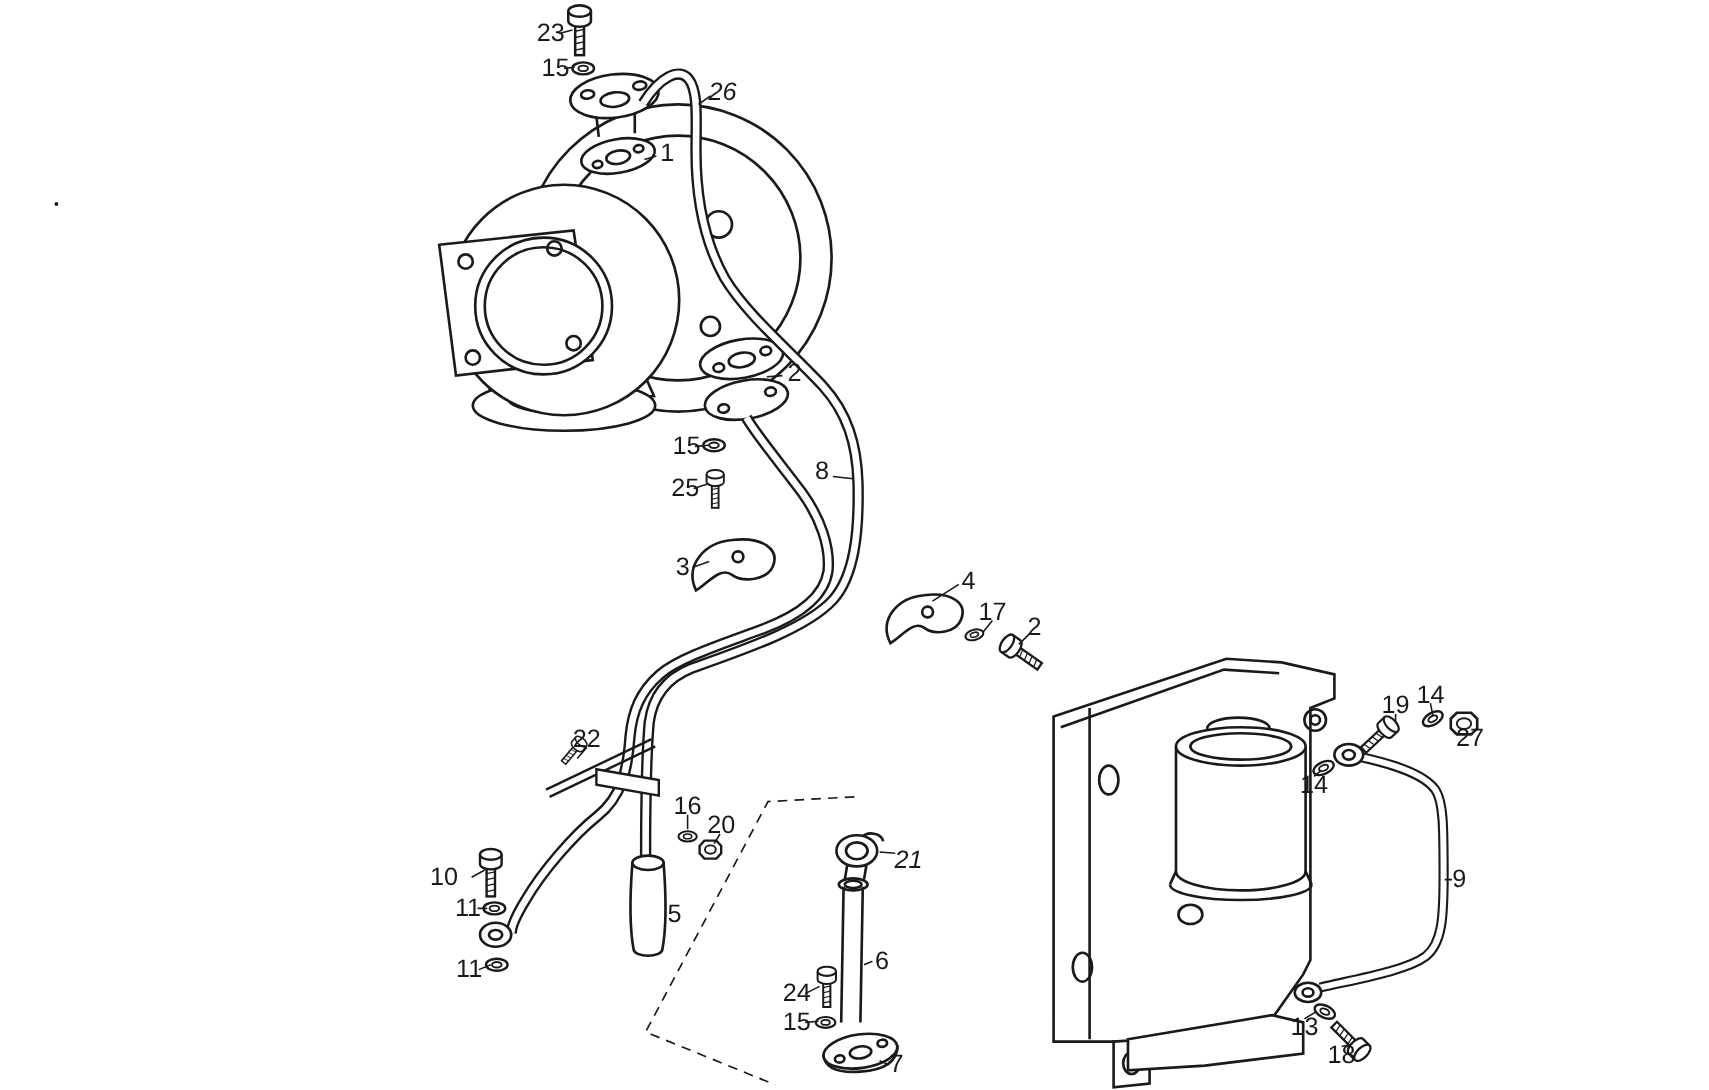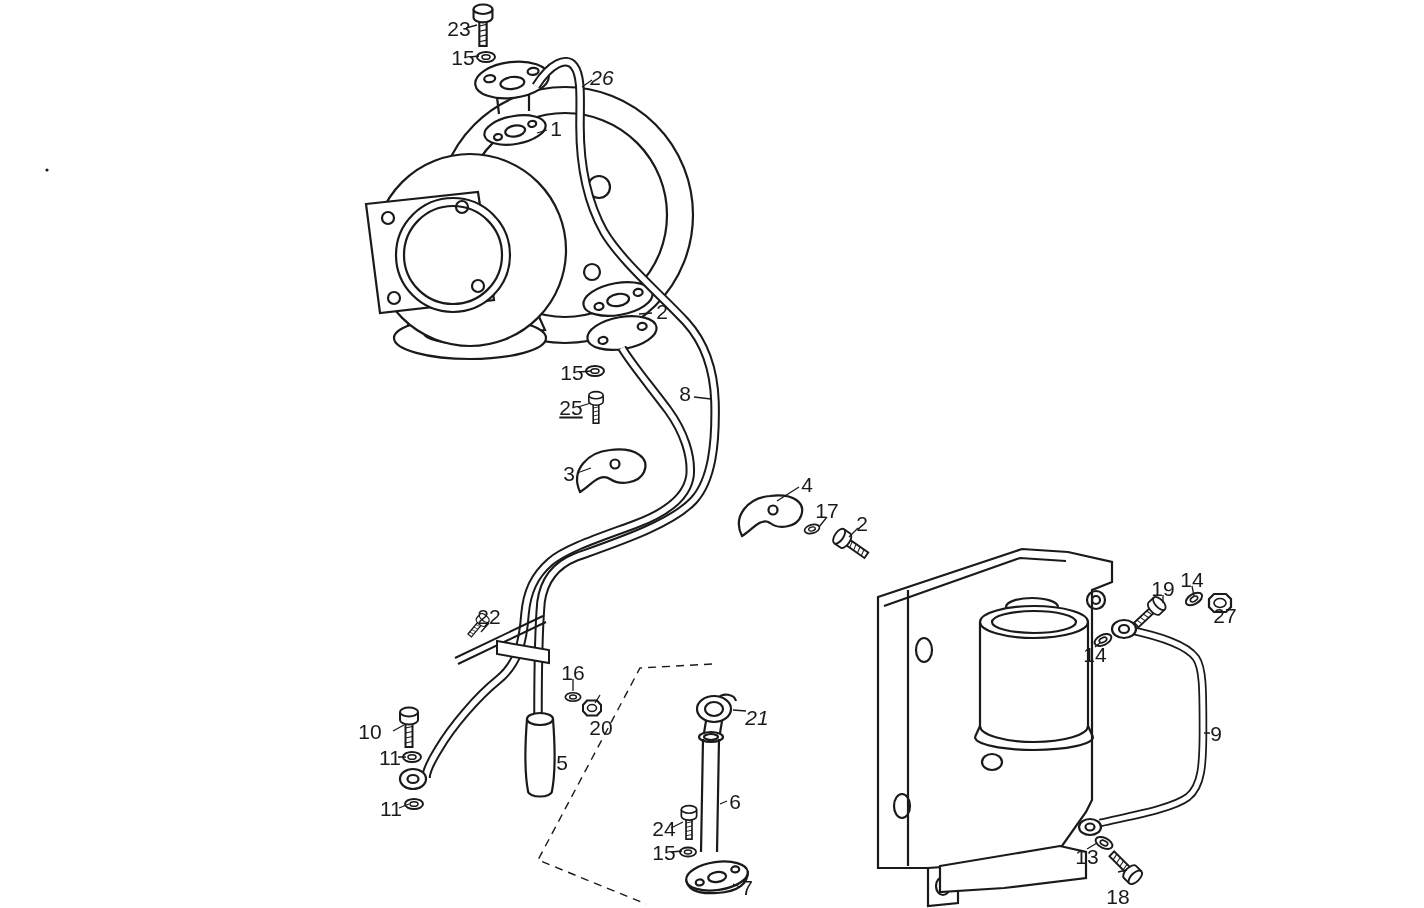--- a/index.html
+++ b/index.html
@@ -214,39 +214,39 @@
   <path fill="none" stroke="#1a1a1a" stroke-width="1.3" d="M547,130 L537,133 M652,313 L639,314 M694,397 L711,399 M466,28 L477,25 M470,57 L479,56 M592,80 L582,87 M579,372 L591,371 M578,407 L591,403 M577,473 L591,468 M799,487 L777,501 M827,517 L819,527 M858,528 L849,537 M489,623 L481,632 M573,679 L573,691 M600,695 L595,703 M746,711 L733,710 M393,731 L404,725 M398,757 L406,757 M399,808 L409,804 M671,828 L683,822 M671,852 L682,851 M727,801 L720,804 M740,887 L733,884 M1163,595 L1163,603 M1095,647 L1101,642 M1192,586 L1194,596 M1087,849 L1097,843 M1118,872 L1127,870 M1210,733 L1204,733"></path>
 </svg>
 
   <div class="callout-layer">
       <div class="callout" style="left: 459px; top: 28px;">23</div>
       <div class="callout" style="left: 463px; top: 57px;">15</div>
       <div class="callout" style="left: 602px; top: 77px; font-style: italic;">26</div>
       <div class="callout" style="left: 556px; top: 128px;">1</div>
       <div class="callout" style="left: 662px; top: 311px;">2</div>
       <div class="callout" style="left: 572px; top: 372px;">15</div>
-      <div class="callout" style="left: 571px; top: 407px; text-decoration: underline;">25</div>
+      <div class="callout" style="left: 571px; top: 407px;">25</div>
       <div class="callout" style="left: 685px; top: 393px;">8</div>
       <div class="callout" style="left: 569px; top: 473px;">3</div>
       <div class="callout" style="left: 807px; top: 484px;">4</div>
       <div class="callout" style="left: 827px; top: 510px; text-align: right;">17</div>
       <div class="callout" style="left: 862px; top: 523px;">2</div>
       <div class="callout" style="left: 489px; top: 616px;">22</div>
       <div class="callout" style="left: 1163px; top: 588px;">19</div>
       <div class="callout" style="left: 1192px; top: 579px;">14</div>
       <div class="callout" style="left: 1225px; top: 615px;">27</div>
       <div class="callout" style="left: 1095px; top: 654px;">14</div>
       <div class="callout" style="left: 573px; top: 672px;">16</div>
-      <div class="callout" style="left: 601px; top: 727px; text-align: right;">20</div>
+      <div class="callout" style="left: 601px; top: 688px; text-align: right;">20</div>
       <div class="callout" style="left: 757px; top: 717px; font-style: italic;">21</div>
       <div class="callout" style="left: 370px; top: 731px;">10</div>
       <div class="callout" style="left: 390px; top: 757px;">11</div>
       <div class="callout" style="left: 562px; top: 762px;">5</div>
       <div class="callout" style="left: 1216px; top: 733px;">9</div>
       <div class="callout" style="left: 391px; top: 808px;">11</div>
       <div class="callout" style="left: 735px; top: 801px;">6</div>
       <div class="callout" style="left: 664px; top: 828px;">24</div>
       <div class="callout" style="left: 664px; top: 852px;">15</div>
       <div class="callout" style="left: 1087px; top: 856px;">13</div>
-      <div class="callout" style="left: 1118px; top: 879px; margin-top: 17px;">18</div>
+      <div class="callout" style="left: 1118px; top: 879px;">18</div>
       <div class="callout" style="left: 747px; top: 887px;">7</div>
     </div>
 </div>
 
 </body></html>

